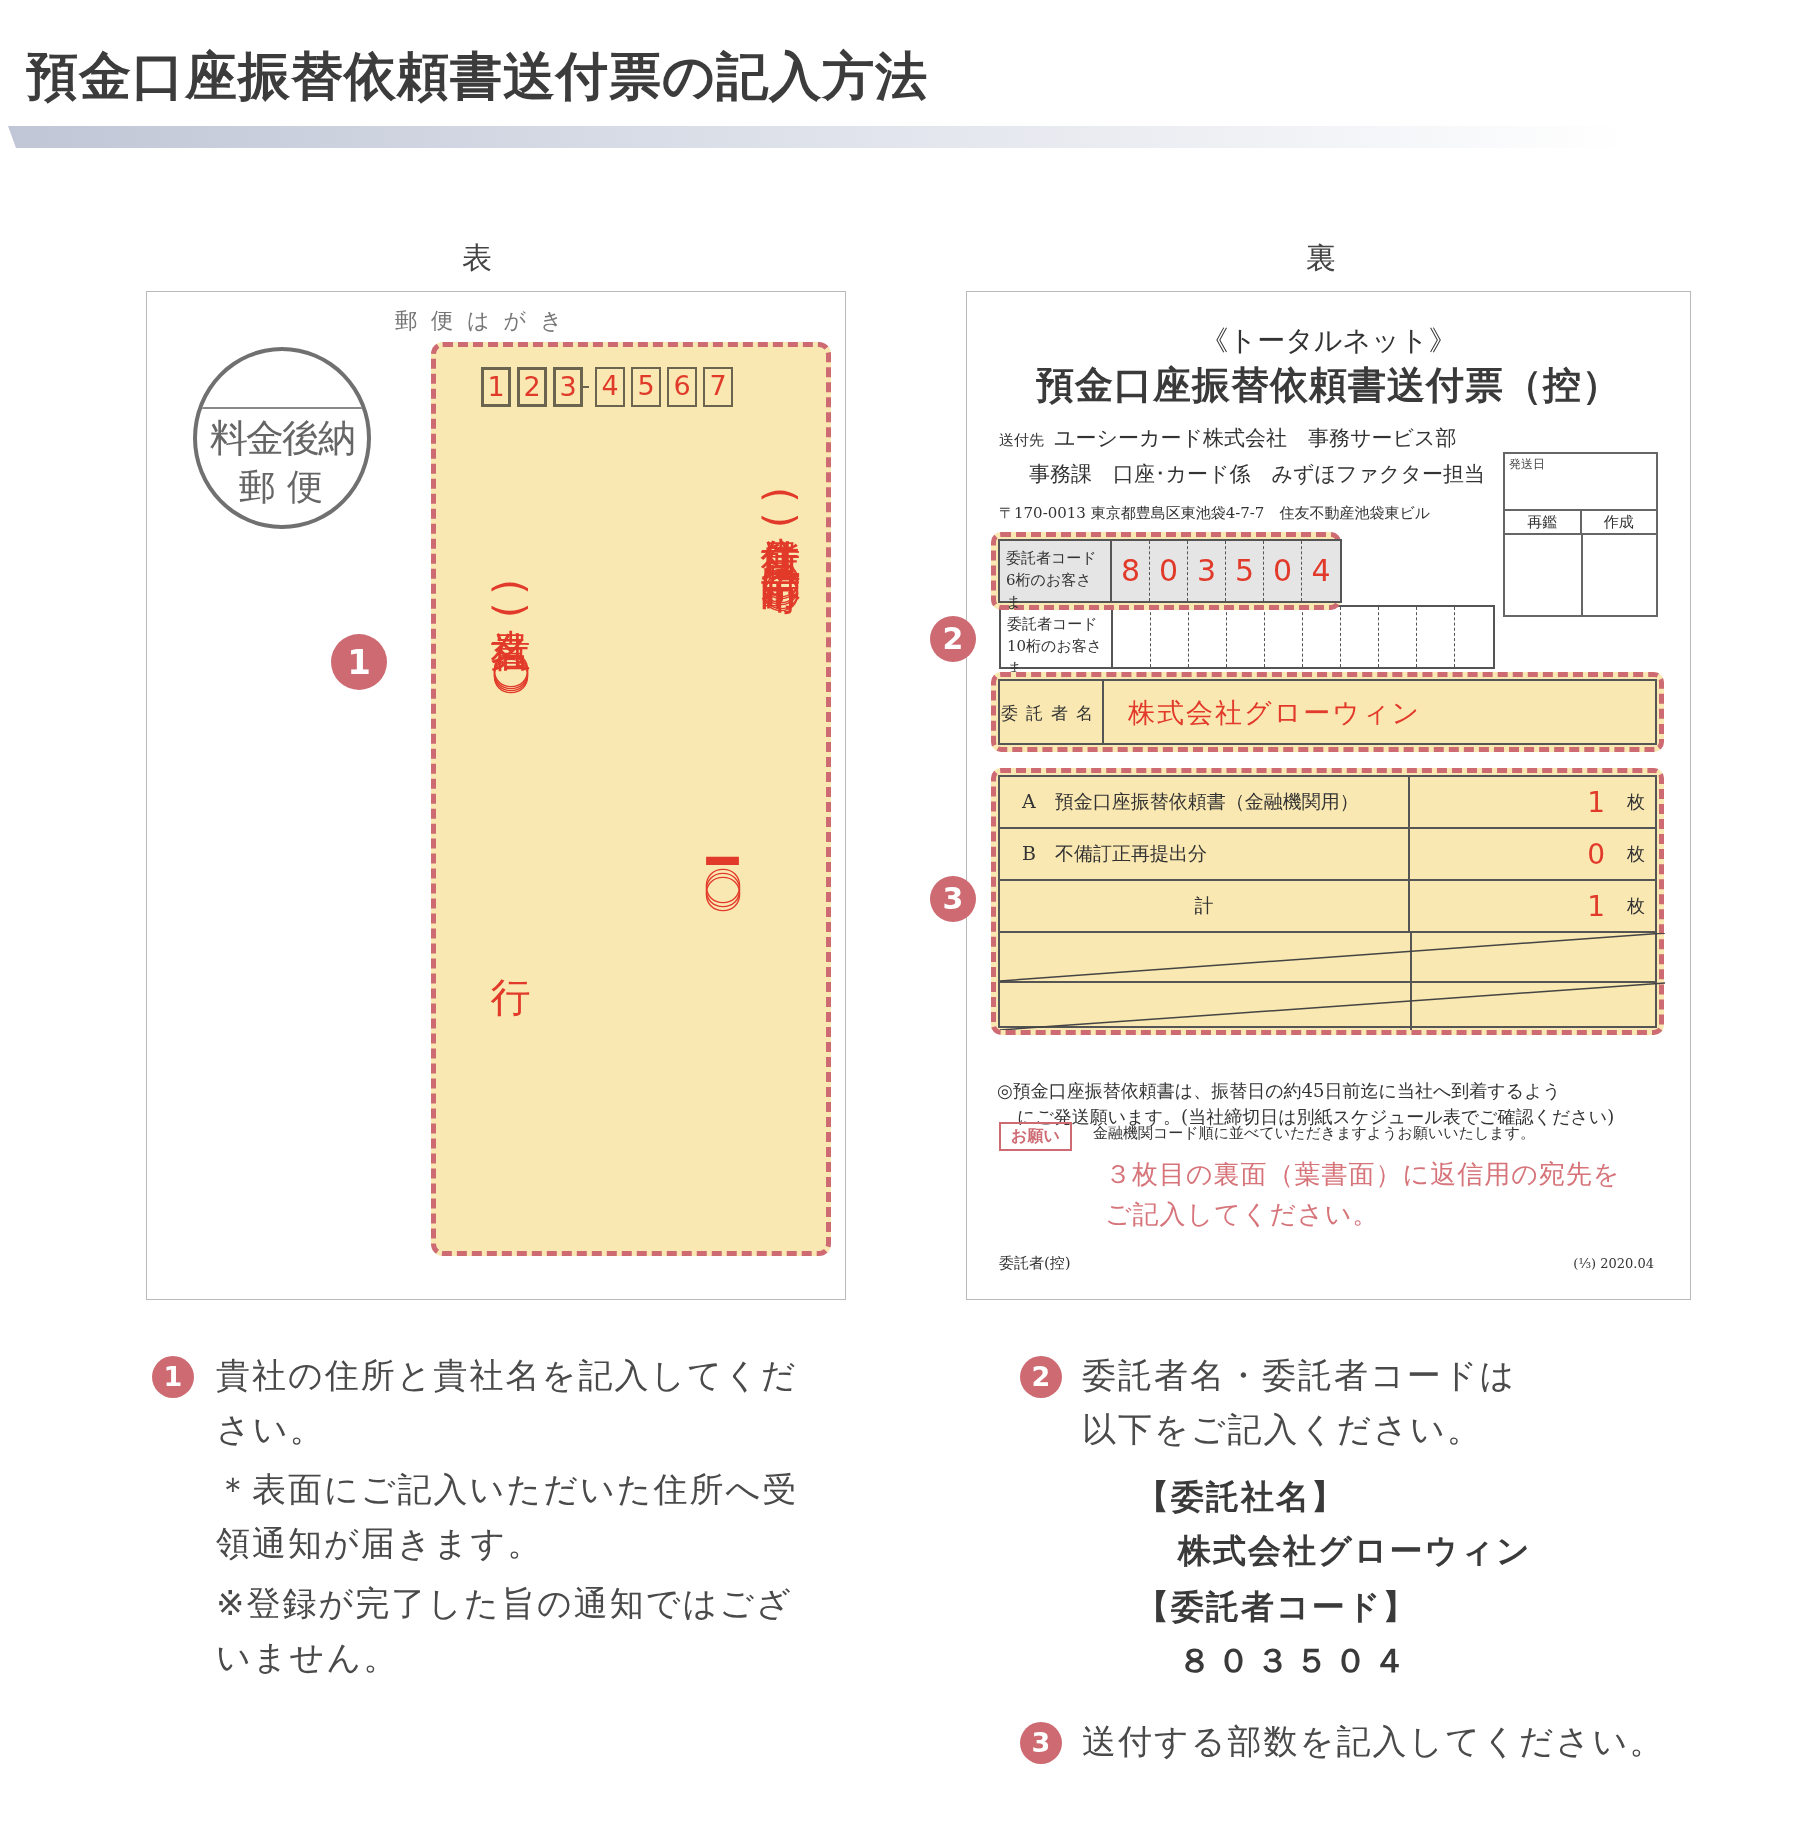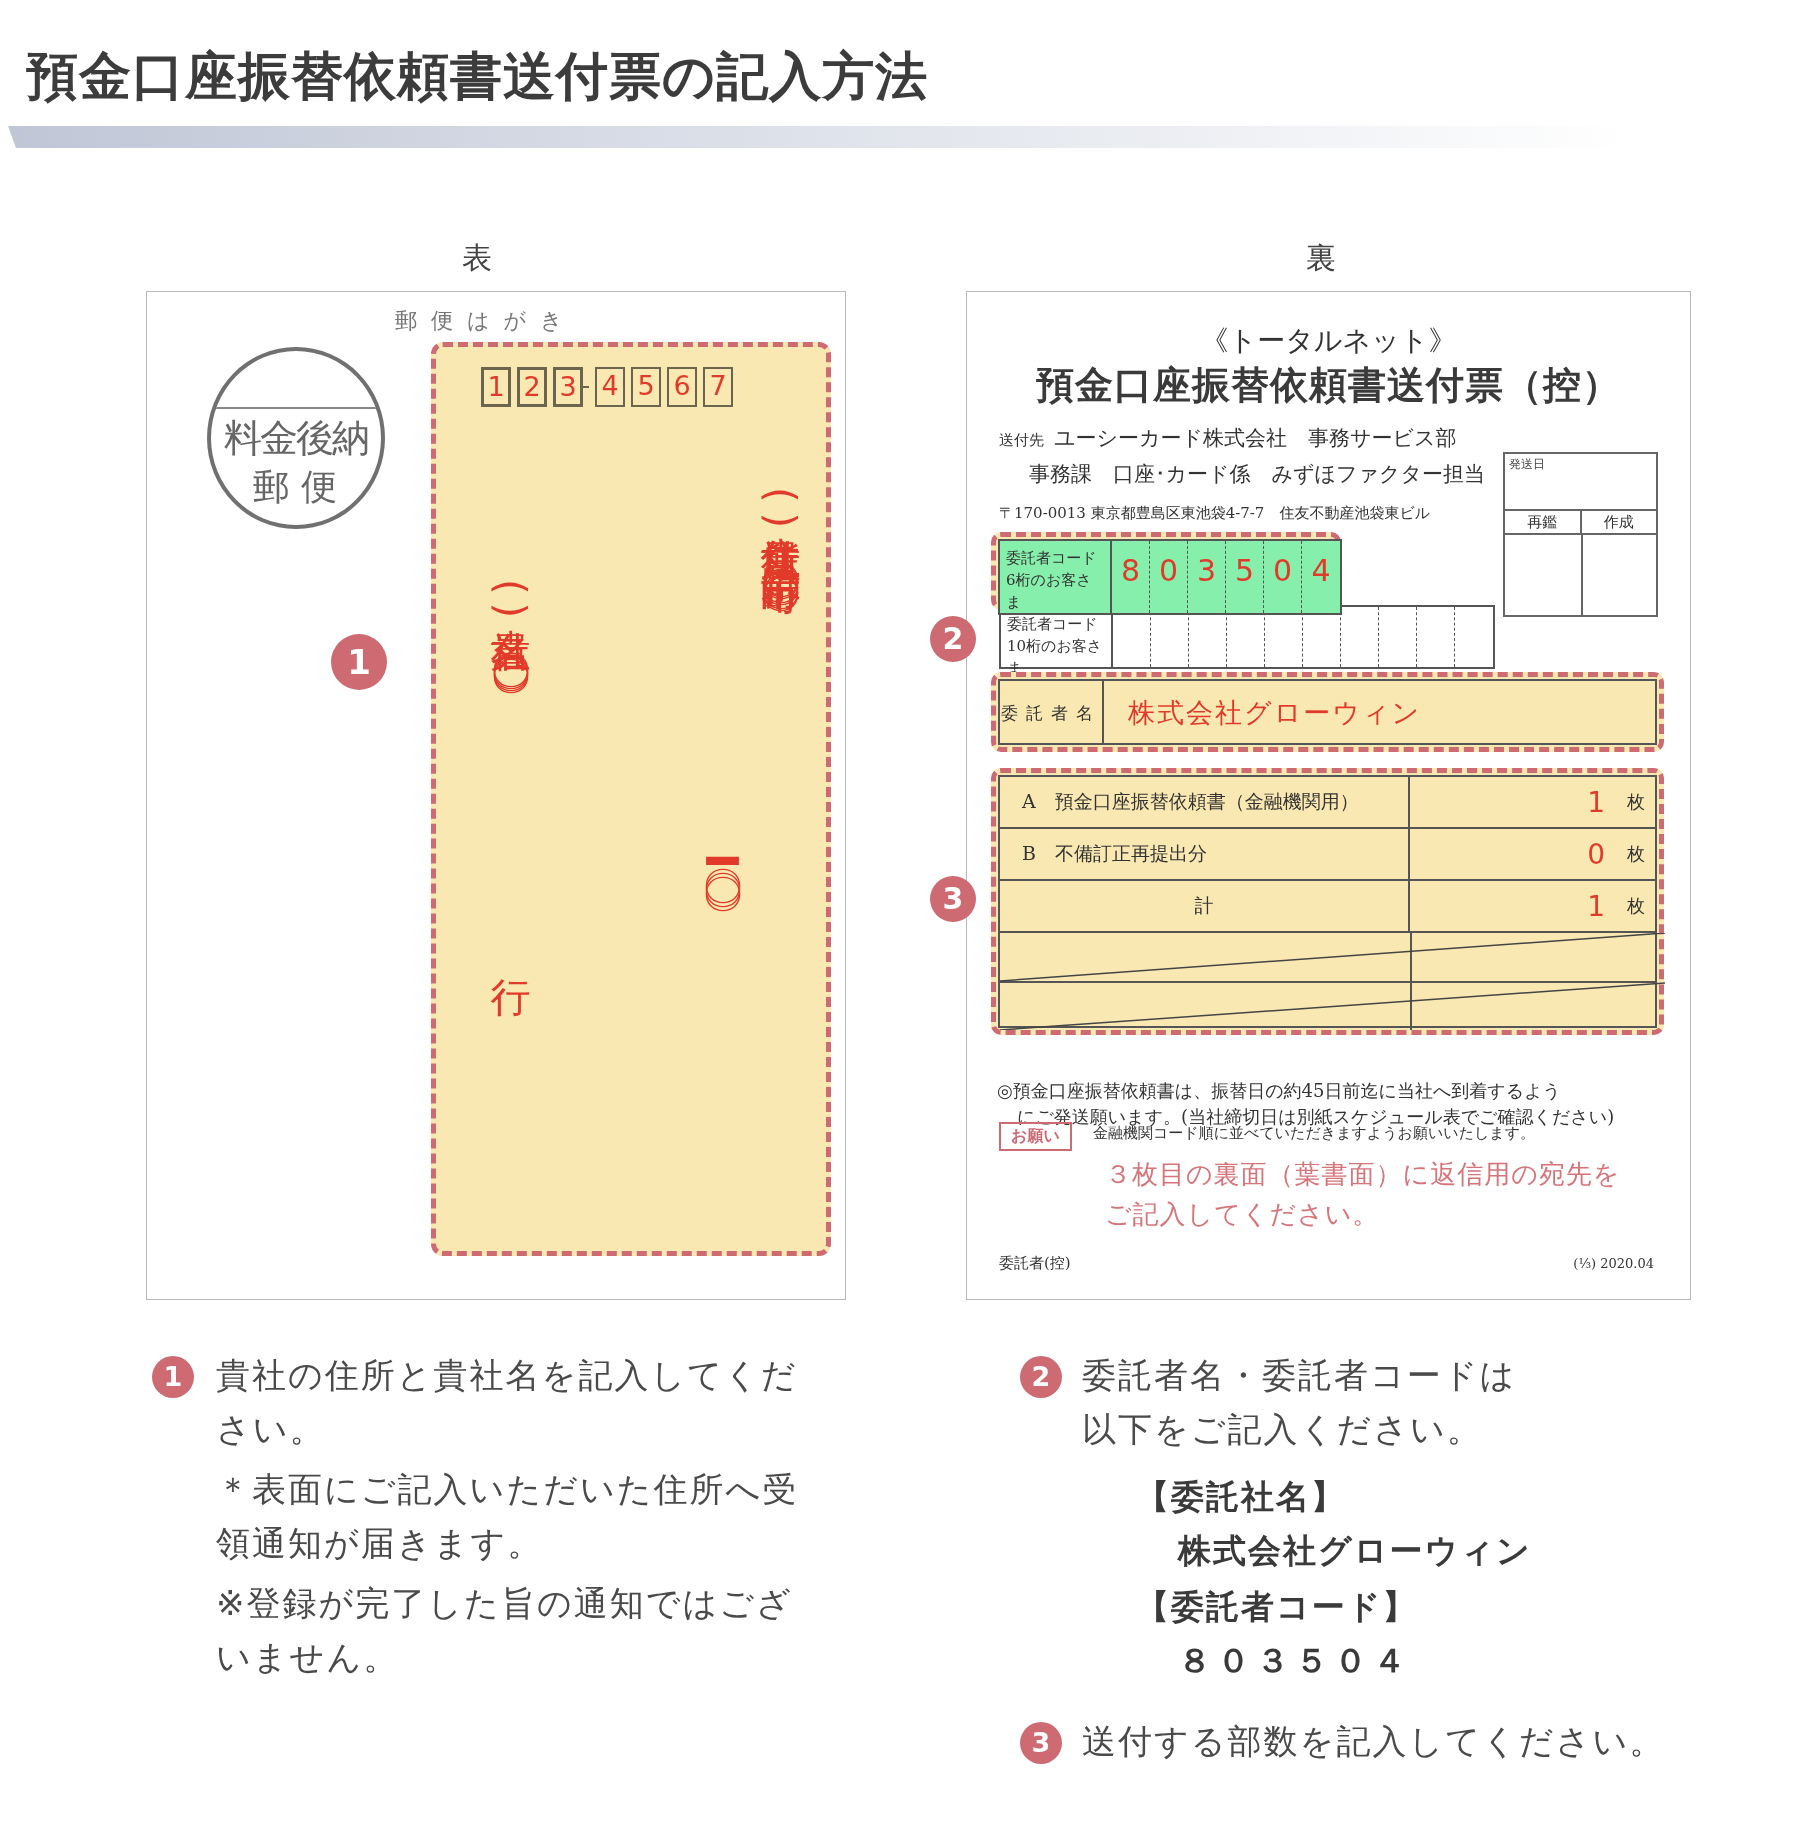--- a/index.html
+++ b/index.html
@@ -11,21 +11,21 @@
     background: linear-gradient(90deg, #c0c6d6 0%, #d9dde7 40%, #eef0f4 75%, #ffffff 100%);
     clip-path: polygon(0 0, 100% 0, 100% 100%, 8px 100%); }
 
   .side-label { position: absolute; top: 238px; font-size: 30px; color: #444; }
 
   .card { position: absolute; border: 1.5px solid #b9b9b9; background: #fff; }
 
   
   .front { left: 146px; top: 291px; width: 700px; height: 1009px; }
   .postcard-label { position: absolute; left: 248px; top: 14px; font-family: "DejaVu Serif", serif; font-size: 22px; color: #777; letter-spacing: 14px; }
-  .stamp { position: absolute; left: 60px; top: 55px; width: 178px; height: 182px; border: 4px solid #707070; border-radius: 50%; overflow: hidden; }
+  .stamp { position: absolute; left: 46px; top: 55px; width: 178px; height: 182px; border: 4px solid #707070; border-radius: 50%; overflow: hidden; }
   .stamp-line { position: absolute; left: 0; right: 0; top: 56px; border-top: 2px solid #888; }
   .stamp-text { position: absolute; left: 0; right: 0; text-align: center; color: #666; }
   .stamp-t1 { top: 62px; font-size: 38px; letter-spacing: -2px; }
   .stamp-t2 { top: 112px; font-size: 36px; letter-spacing: 12px; padding-left: 10px; }
 
   .addr-zone { position: absolute; left: 284px; top: 50px; width: 400px; height: 914px; background: #fae8b2;
     border: 5px dashed #cd6a72; border-radius: 12px; }
   .zip-row { position: absolute; left: 45px; top: 20px; display: flex; align-items: center; }
   .zip-box { width: 30px; height: 40px; border: 3px solid #6b6550; margin-right: 6px; color: #e03a2a; font-size: 27px; text-align: center; line-height: 34px; }
   .zip-box.thin { border-width: 2px; }
@@ -56,21 +56,21 @@
   .ship-box .hdr span:first-child { border-right: 2px solid #666; }
   .ship-box .vsep { position: absolute; left: 76px; top: 81px; bottom: 0; border-left: 2px solid #666; }
 
   .dashed-zone { position: absolute; border: 5px dashed #cd6a72; border-radius: 10px; background: #fae8b2; }
   .code6-zone { left: 24px; top: 240px; width: 350px; height: 78px; }
   .code-row { position: absolute; display: flex; align-items: stretch; border: 2px solid #555; }
   .code-row .clabel { width: 112px; border-right: 2px solid #555; font-family: "DejaVu Serif", serif; font-size: 15px; line-height: 22px; padding: 6px 6px; color: #333; }
   .code-row .cells { display: flex; }
   .code-row .cell { width: 38px; border-right: 1.5px dashed #555; text-align: center; color: #e23a2a; font-size: 30px; line-height: 60px; }
   .code-row .cell:last-child { border-right: none; }
-  .code6-row { left: 2px; top: 2px; height: 76px; background: #86efac; }
+  .code6-row { left: 2px; top: 2px; height: 64px; background: #e5e5e5; }
   .code10-row { left: 32px; top: 313px; height: 64px; background: #fff; }
 
   .name-zone { left: 24px; top: 380px; width: 673px; height: 80px; }
   .name-row { position: absolute; left: 2px; top: 2px; right: 2px; bottom: 2px; border: 2px solid #555; display: flex; }
   .name-row .nlabel { width: 104px; border-right: 2px solid #555; font-family: "DejaVu Serif", serif; font-size: 17px; letter-spacing: 8px; text-align: center; line-height: 64px; color: #333; }
   .name-row .nval { padding-left: 24px; color: #e23a2a; font-size: 27px; line-height: 64px; letter-spacing: 2px; }
 
   .count-zone { left: 24px; top: 476px; width: 673px; height: 267px; }
   .count-table { position: absolute; left: 2px; top: 2px; right: 2px; bottom: 2px; border: 2px solid #555; }
   .count-table .row { position: absolute; left: 0; right: 0; height: 52px; border-bottom: 2px solid #555; display: flex; }

